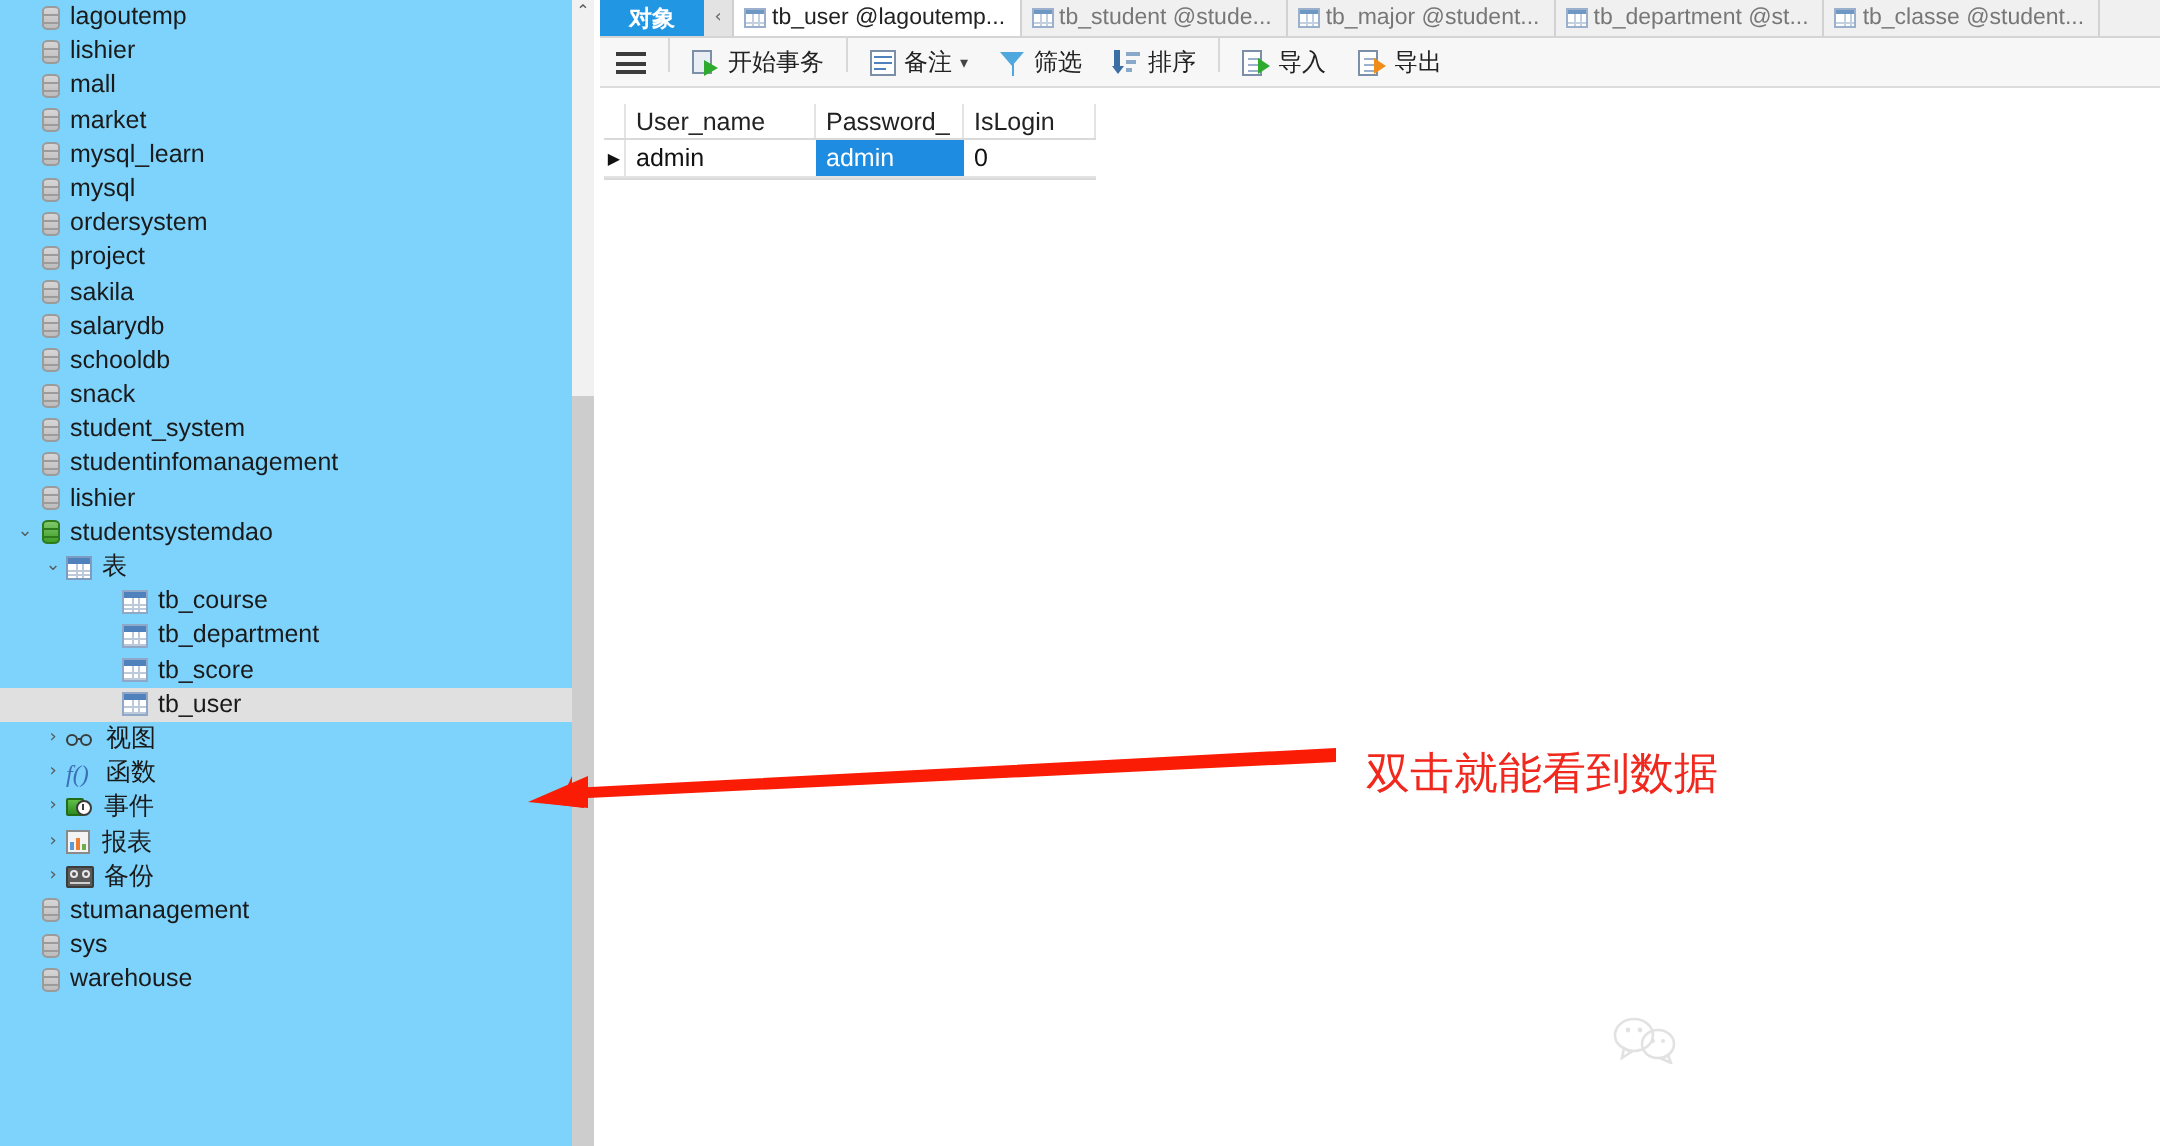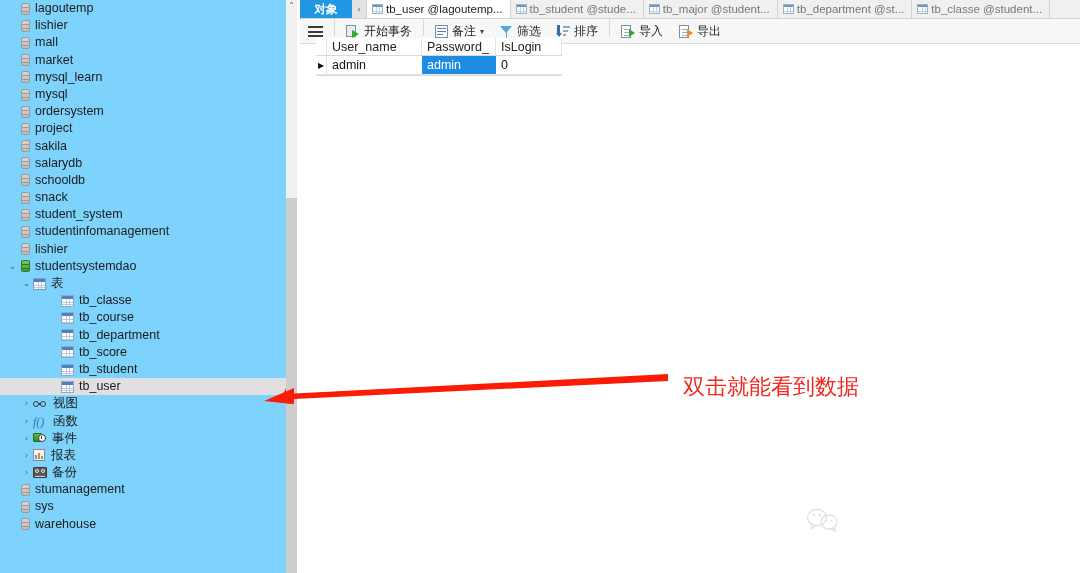--- a/index.html
+++ b/index.html
@@ -200,21 +200,21 @@
   .ic-imp .pg i, .ic-exp .pg i { position:absolute; left:2px; height:1px; background:#9ab0cc; width:6px; }
   .ic-imp .pg i:nth-child(1),.ic-exp .pg i:nth-child(1){top:3px}
   .ic-imp .pg i:nth-child(2),.ic-exp .pg i:nth-child(2){top:6px}
   .ic-imp .pg i:nth-child(3),.ic-exp .pg i:nth-child(3){top:9px}
   .ic-imp .ar { position:absolute; right:0; top:3.5px; width:0; height:0;
     border-top:4px solid transparent; border-bottom:4px solid transparent; border-left:6px solid #2eaa2e; }
   .ic-exp .ar { position:absolute; right:0; top:3.5px; width:0; height:0;
     border-top:4px solid transparent; border-bottom:4px solid transparent; border-left:6px solid #f08c1a; }
 
   
-  #grid { position:absolute; left:2px; top:38px; width:246px; font-size:12.5px;margin-left:14px; }
+  #grid { position:absolute; left:2px; top:52px; width:246px; font-size:12.5px; }
   #grid .hrow { display:flex; height:18px; background:#ffffff; border-bottom:1px solid #d9d9d9; }
   #grid .hrow .ind { width:11px; flex:0 0 11px; border-right:1px solid #e3e3e3; }
   #grid .hrow .hc {
     flex:0 0 auto; line-height:18px; padding-left:5px; color:#222;
     border-right:1px solid #e3e3e3;
   }
   #grid .drow { display:flex; height:19px; background:#fff; border-bottom:1px solid #e3e3e3; }
   #grid .drow .ind {
     width:11px; flex:0 0 11px; line-height:19px; text-align:center;
     color:#111; font-size:8px; font-family:"DejaVu Sans", sans-serif;
@@ -395,77 +395,49 @@
         <span class="twisty"></span>
         <span class="tree-ico ico-tbl">
           <span class="g">
             <span class="hdr"></span>
             <span class="v1"></span>
             <span class="v2"></span>
             <span class="h1"></span>
             <span class="h2"></span>
           </span>
         </span>
-        <span class="tree-label">tb_classe</span>
+        <span class="tree-label">tb_course</span>
       </div>
       <div class="tree-row">
         <span style="flex: 0 0 48px;"></span>
         <span class="twisty"></span>
         <span class="tree-ico ico-tbl">
           <span class="g">
             <span class="hdr"></span>
             <span class="v1"></span>
             <span class="v2"></span>
             <span class="h1"></span>
             <span class="h2"></span>
           </span>
         </span>
-        <span class="tree-label">tb_course</span>
+        <span class="tree-label">tb_department</span>
       </div>
       <div class="tree-row">
         <span style="flex: 0 0 48px;"></span>
         <span class="twisty"></span>
         <span class="tree-ico ico-tbl">
           <span class="g">
             <span class="hdr"></span>
             <span class="v1"></span>
             <span class="v2"></span>
             <span class="h1"></span>
             <span class="h2"></span>
           </span>
         </span>
-        <span class="tree-label">tb_department</span>
-      </div>
-      <div class="tree-row">
-        <span style="flex: 0 0 48px;"></span>
-        <span class="twisty"></span>
-        <span class="tree-ico ico-tbl">
-          <span class="g">
-            <span class="hdr"></span>
-            <span class="v1"></span>
-            <span class="v2"></span>
-            <span class="h1"></span>
-            <span class="h2"></span>
-          </span>
-        </span>
         <span class="tree-label">tb_score</span>
-      </div>
-      <div class="tree-row">
-        <span style="flex: 0 0 48px;"></span>
-        <span class="twisty"></span>
-        <span class="tree-ico ico-tbl">
-          <span class="g">
-            <span class="hdr"></span>
-            <span class="v1"></span>
-            <span class="v2"></span>
-            <span class="h1"></span>
-            <span class="h2"></span>
-          </span>
-        </span>
-        <span class="tree-label">tb_student</span>
       </div>
       <div class="tree-row selected">
         <span style="flex: 0 0 48px;"></span>
         <span class="twisty"></span>
         <span class="tree-ico ico-tbl">
           <span class="g">
             <span class="hdr"></span>
             <span class="v1"></span>
             <span class="v2"></span>
             <span class="h1"></span>

